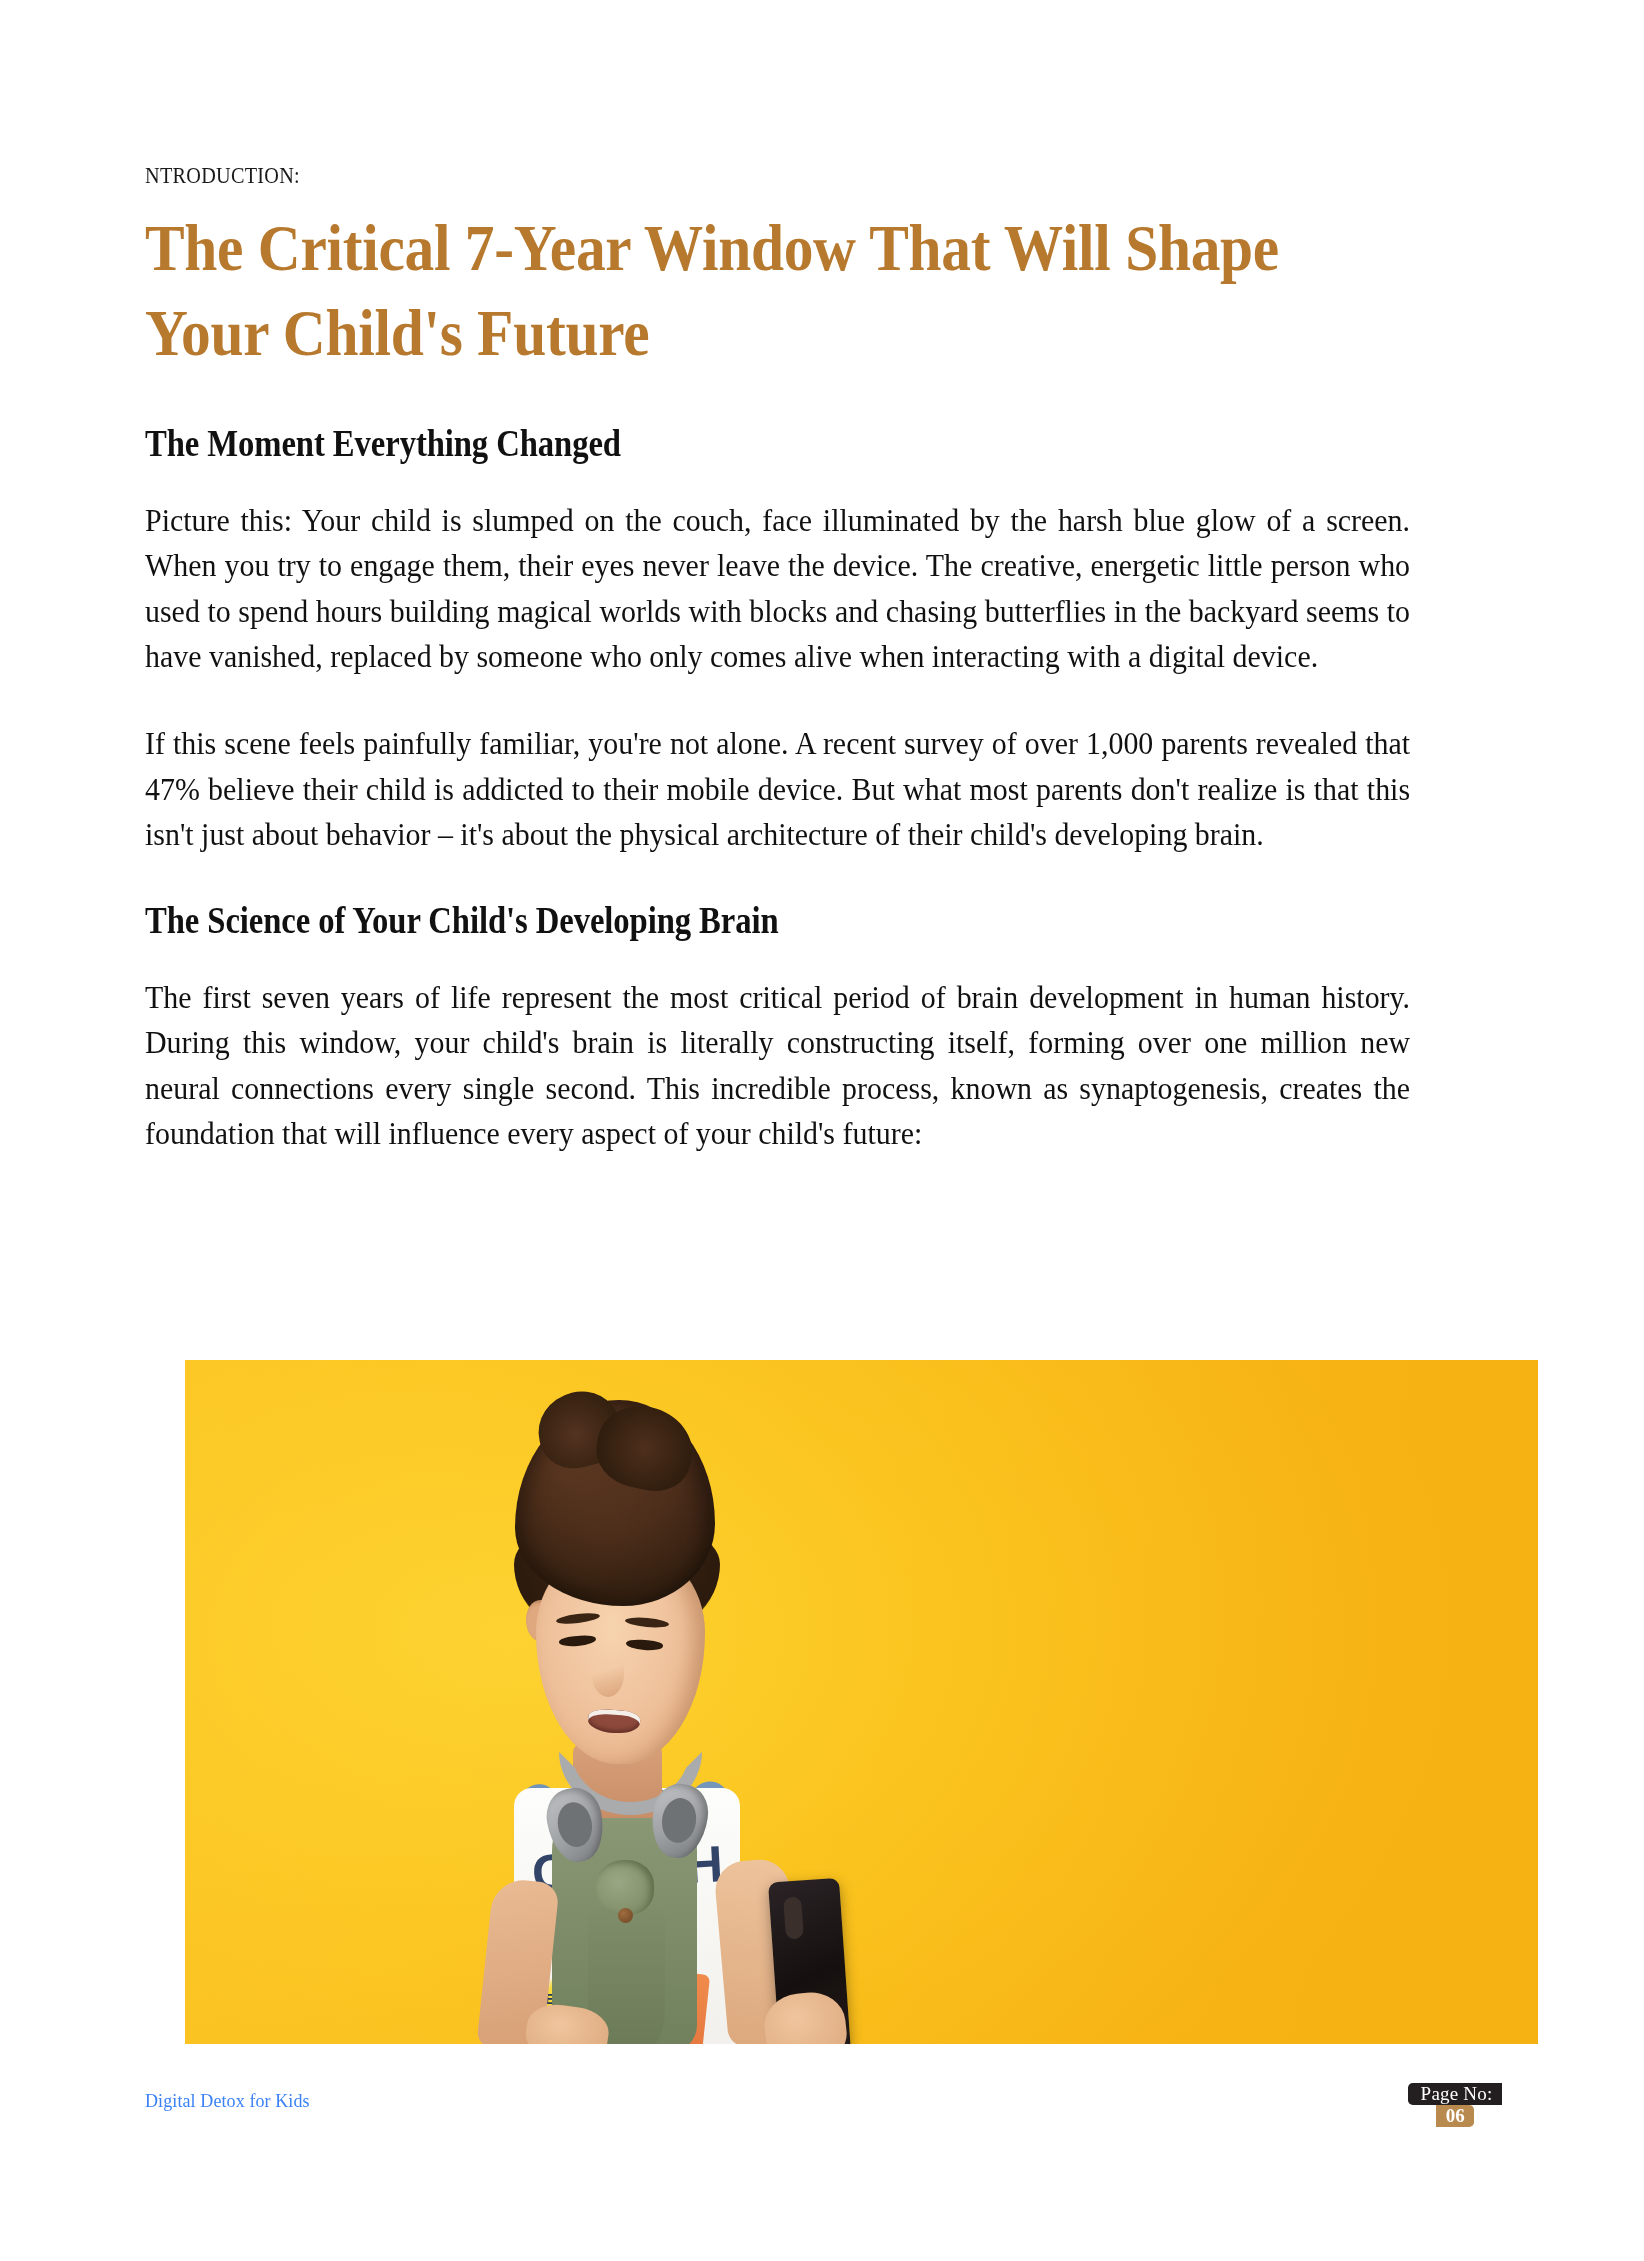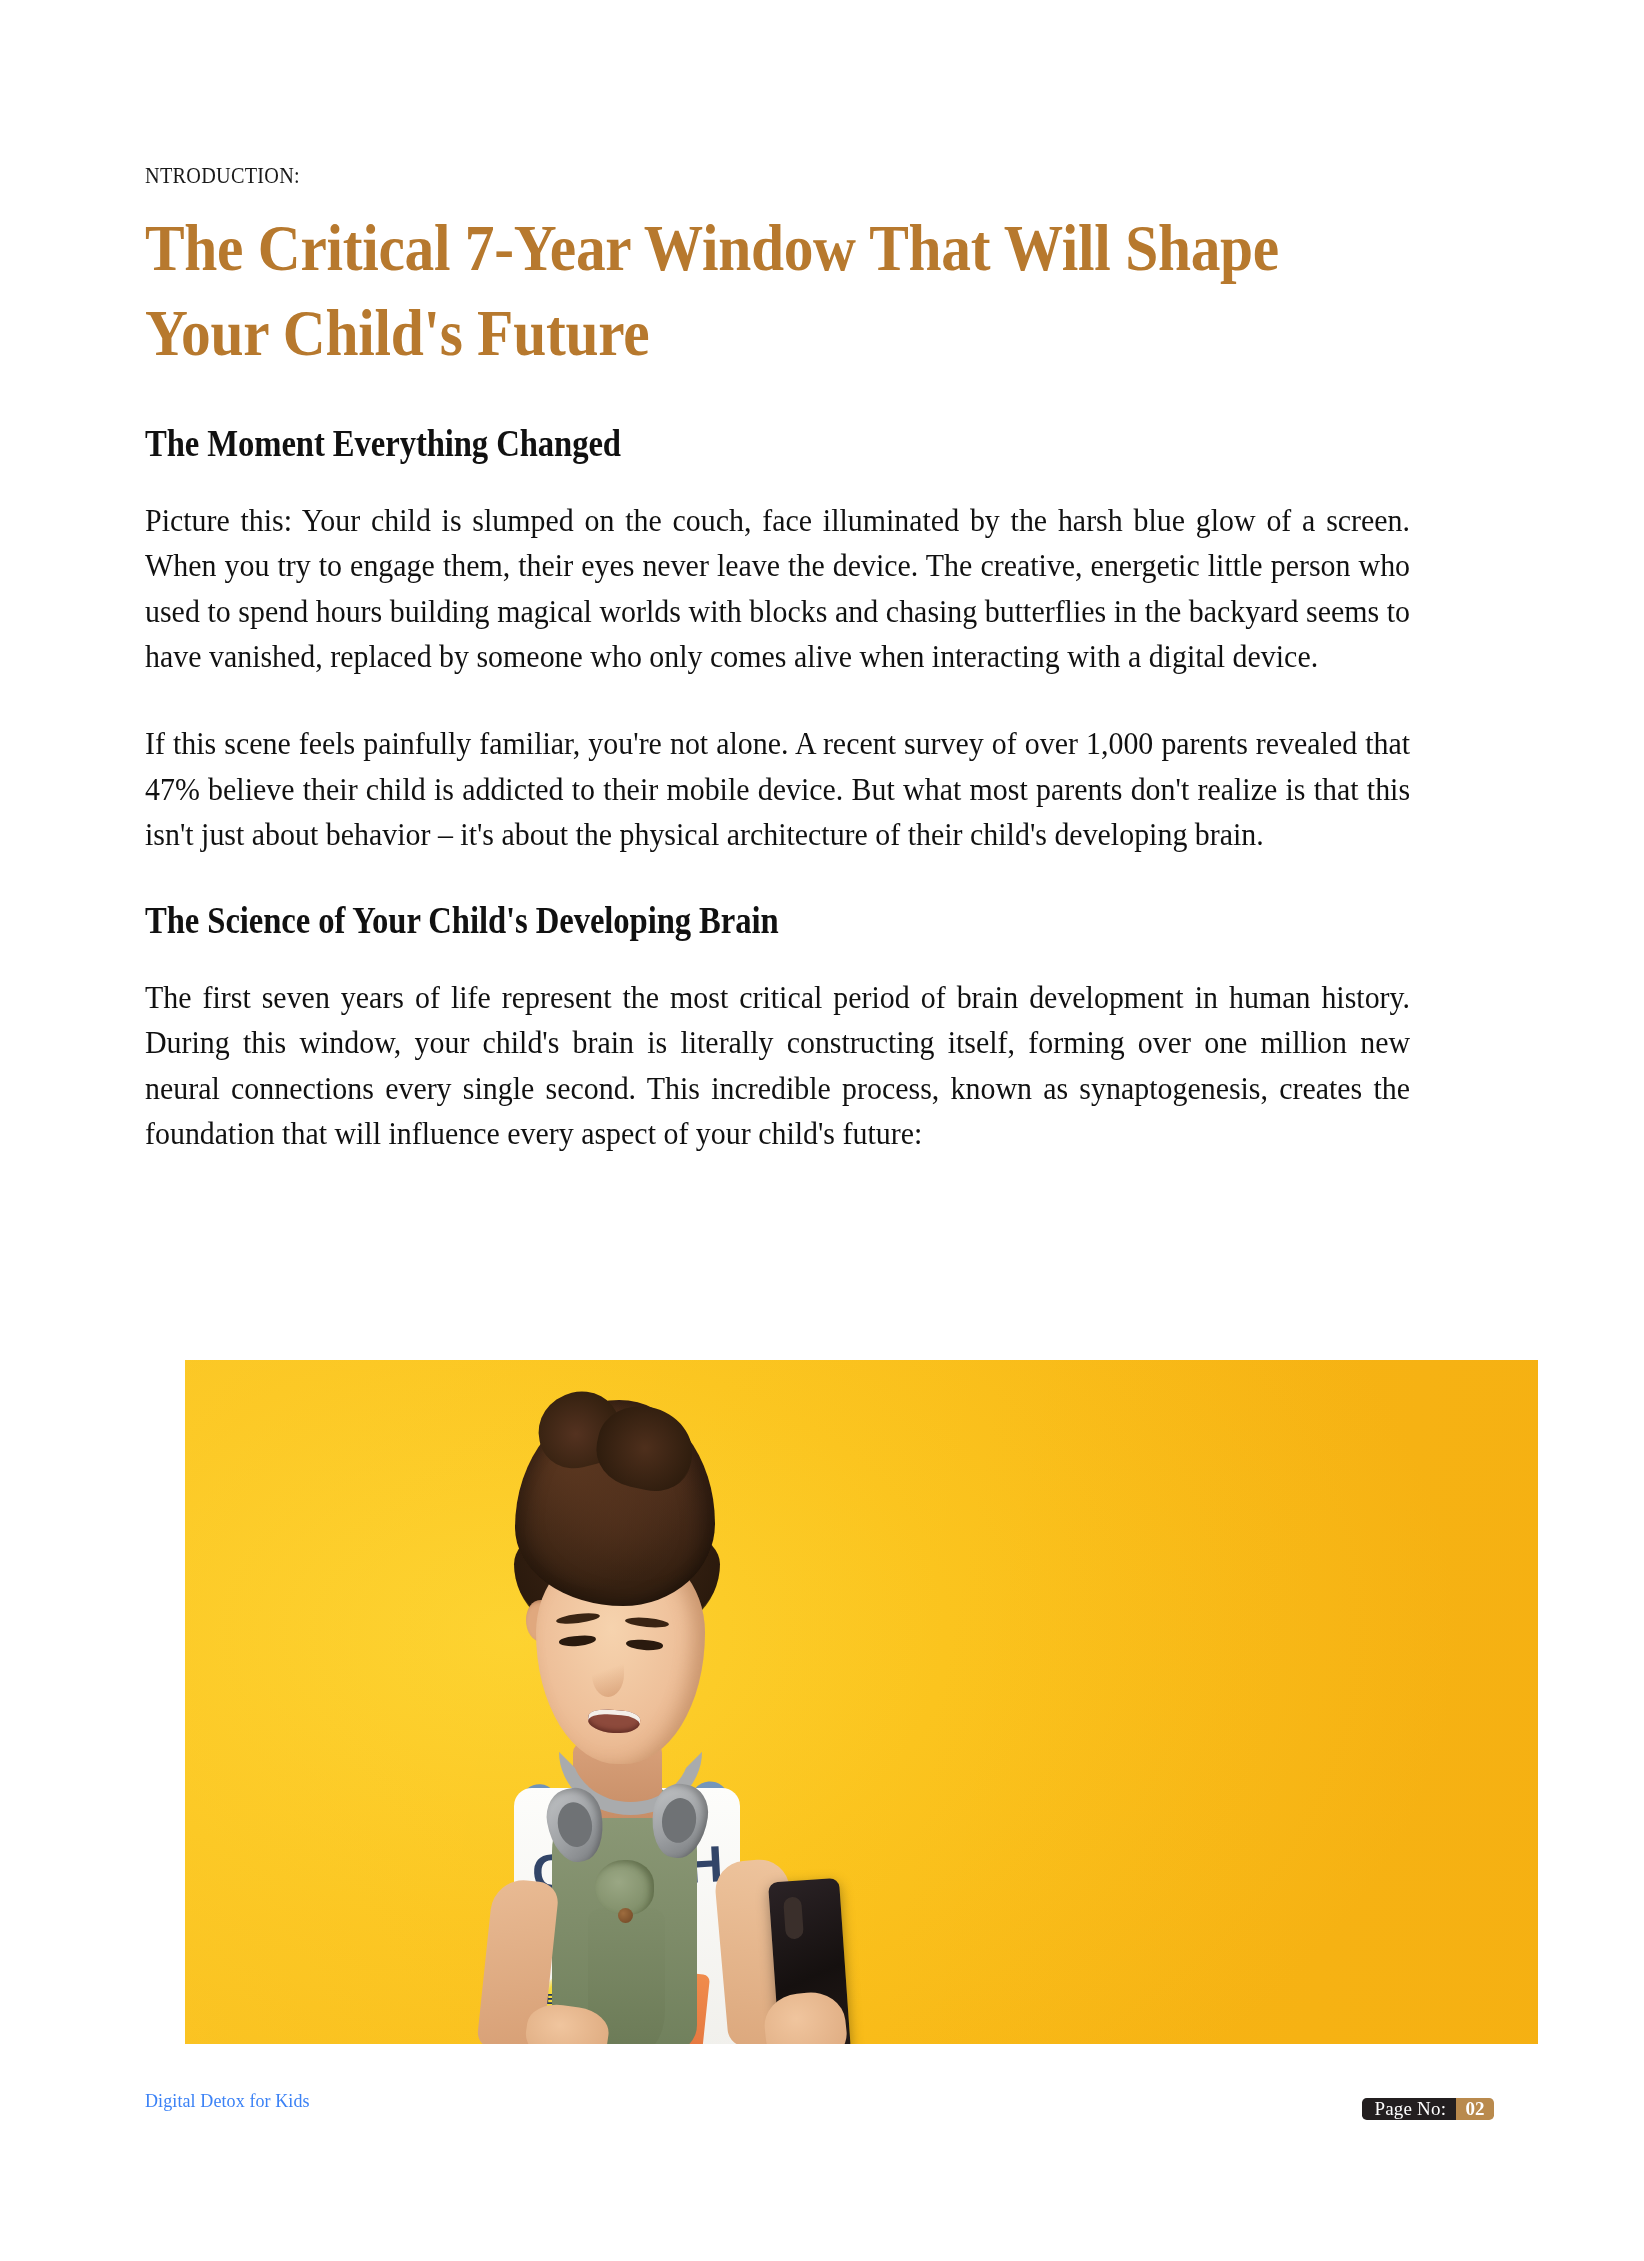--- a/index.html
+++ b/index.html
@@ -361,25 +361,26 @@
     position: absolute;
     left: 145px;
     top: 8.2px;
     font-family: "Liberation Serif", "DejaVu Serif", serif;
     font-size: 18px;
     color: #3b82f6;
     letter-spacing: 0.1px;
   }
   .page-badge {
     position: absolute;
-    right: 151px;
+    right: 143px;
     top: 0px;
     display: flex;
-    align-items: flex-end;
+    align-items: center;
     height: 37px;
+    flex-direction: column;
   }
   .page-badge-label {
     background: #231f20;
     color: #ffffff;
     font-family: "Liberation Serif", "DejaVu Serif", serif;
     font-size: 19px;
     display: flex;
     align-items: center;
     padding: 0 9.6px 0 12.3px;
     border-radius: 4.8px 0 0 4.8px;
@@ -472,18 +473,18 @@
       </div>
       <div class="hand"></div>
     </div>
   </figure>
 
   <div class="footer">
     <div class="footer-left">Digital Detox for Kids</div>
 
     <div class="page-badge">
       <div class="page-badge-label">Page No:</div>
-      <div class="page-badge-num">02</div>
+      <div class="page-badge-num">06</div>
     </div>
   </div>
 
 </div>
 
 
 </body></html>

